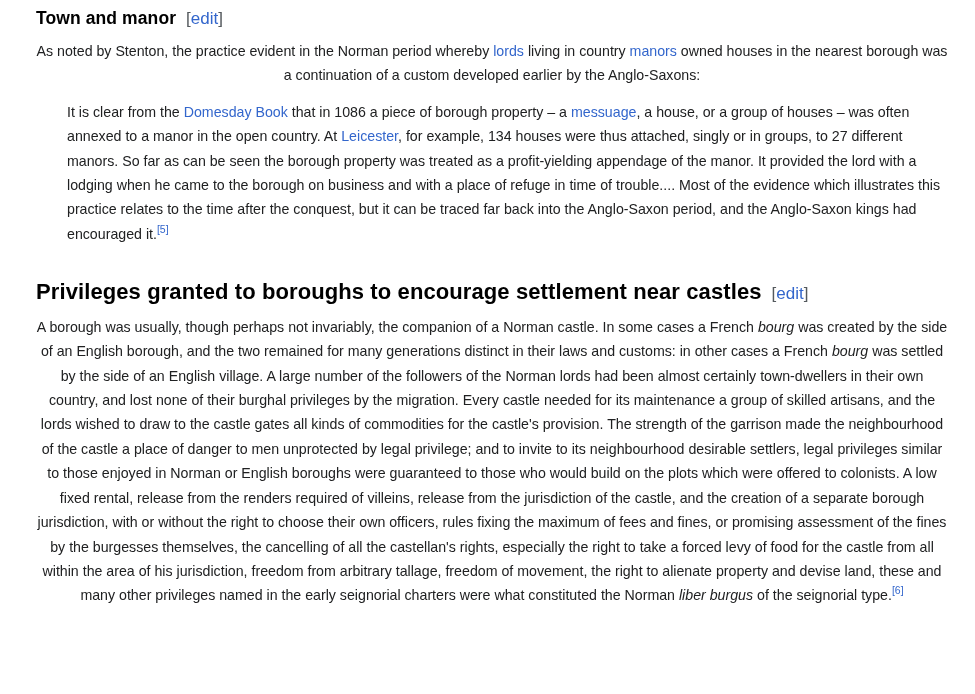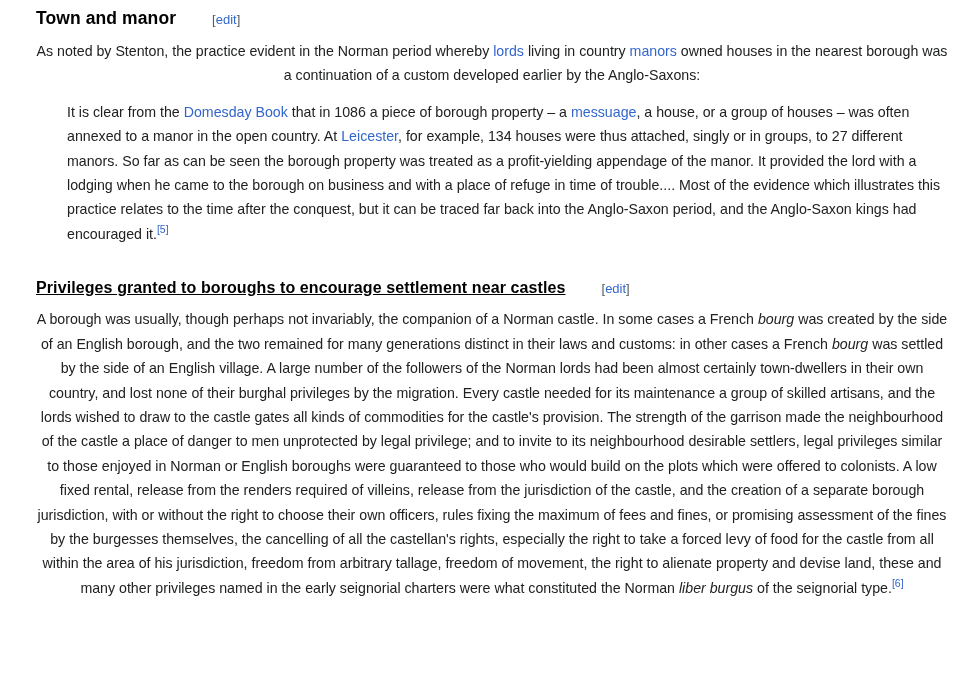--- a/index.html
+++ b/index.html
@@ -25,24 +25,23 @@
     margin: 0 0 9px 0;
   }
   .section-heading .htext {
     font-size: 17.5px;
     font-weight: bold;
     color: #000000;
     line-height: 1.25;
     letter-spacing: 0.1px;
   }
   .editlink {
-    font-size: 13px;
+    font-size: 17px;
     color: #3366cc;
     white-space: nowrap;
-    margin-left: 26px;
   }
   .editlink .brk {
     color: #54595d;
   }
   .editlink a {
     color: #3366cc;
     text-decoration: none;
   }
   p.body-text {
     font-size: 14.2px;
@@ -67,22 +66,21 @@
     vertical-align: super;
   }
   sup.ref a {
     color: #3366cc;
     text-decoration: none;
   }
   .sec2 {
     margin-top: 22px;
   }
   .sec2 .htext {
-    font-size: 16px;
-    text-decoration: underline;
+    font-size: 22px;
   }
   i { font-style: italic; }
 </style>
 </head>
 <body>
 
 <div class="page">
 
   <div class="section-heading">
     <span class="htext">Town and manor</span>

